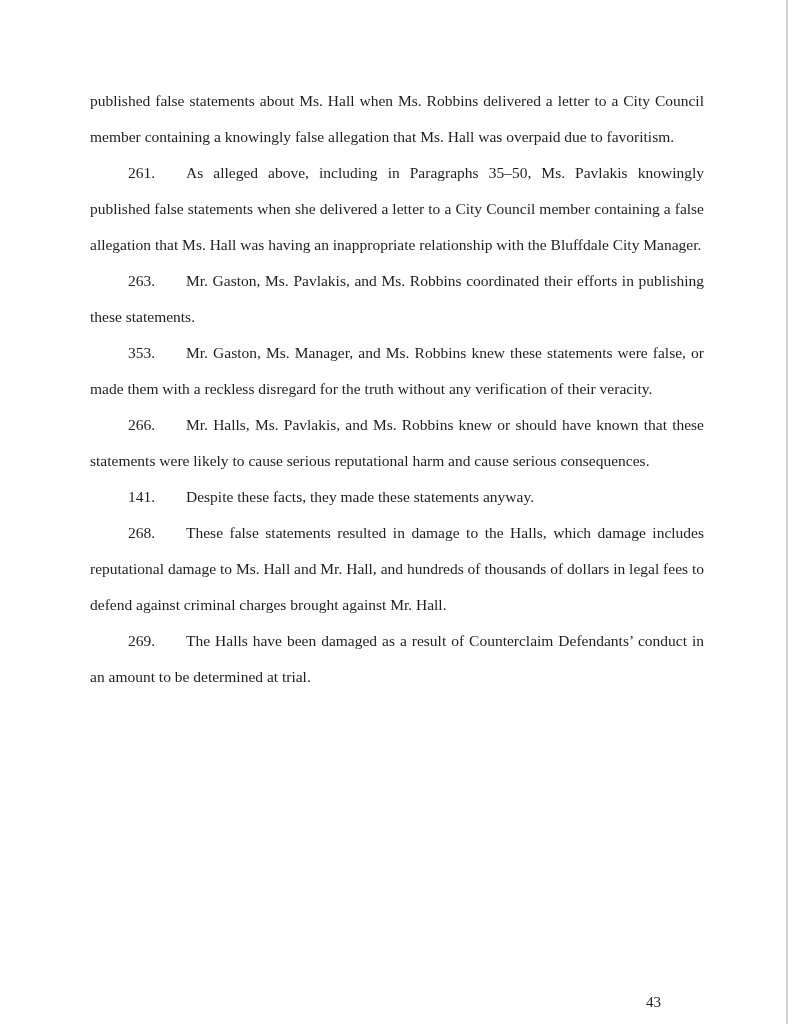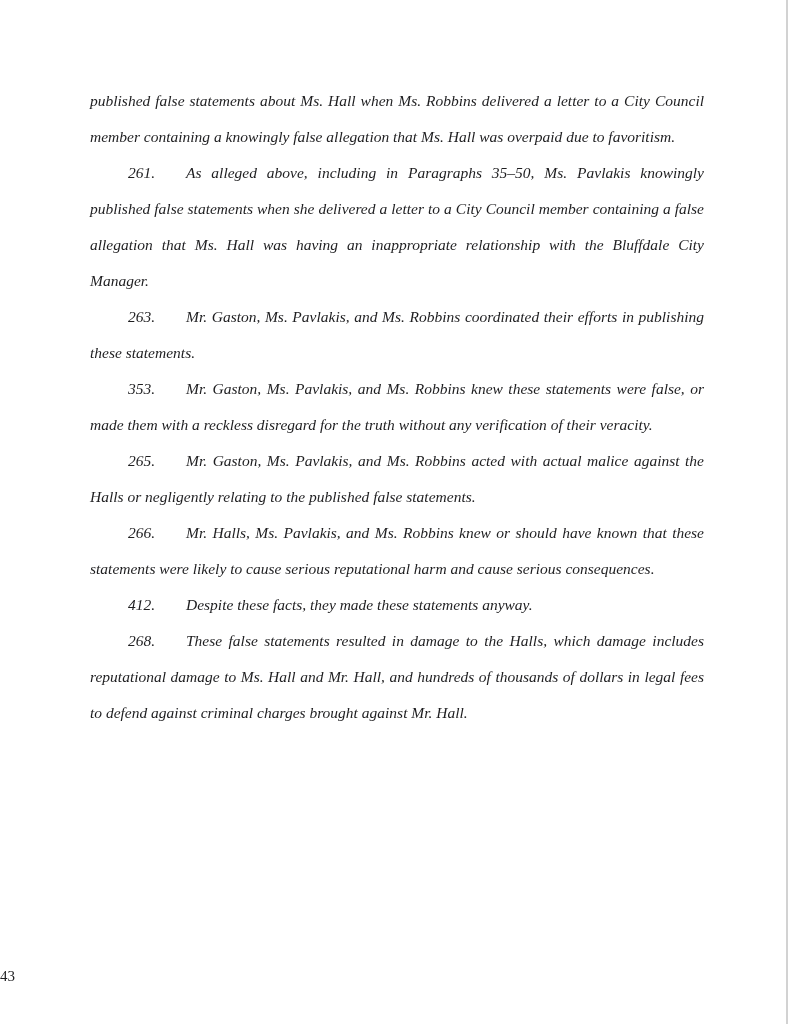--- a/index.html
+++ b/index.html
@@ -31,70 +31,69 @@
     background: #d2d2d2;
   }
   .content {
     position: absolute;
     left: 90px;
     top: 83px;
     width: 614px;
     font-size: 15.5px;
     line-height: 36px;
     text-align: justify;
-    font-style: italic;
   }
   p.para {
     margin: 0;
     padding: 0;
     text-indent: 38px;
   }
   p.para.continuation {
     text-indent: 0;
   }
   .num {
     display: inline-block;
     width: 58px;
     text-indent: 0;
   }
   .page-number {
     position: absolute;
     left: 0;
-    top: 965px;
+    top: 991px;
     width: 661px;
-    text-align: left;
+    text-align: right;
     font-size: 15px;
     line-height: 22px;
   }
 </style>
 </head>
 <body>
 
 <div class="page">
 
   <div class="content">
 
     <p class="para continuation"><span>published false statements about Ms. Hall when Ms. Robbins delivered a letter to a City Council member containing a knowingly false allegation that Ms. Hall was overpaid due to favoritism.</span></p>
 
 
     <p class="para"><span class="num">261.</span><span>As alleged above, including in Paragraphs 35–50, Ms. Pavlakis knowingly published false statements when she delivered a letter to a City Council member containing a false allegation that Ms. Hall was having an inappropriate relationship with the Bluffdale City Manager.</span></p>
 
 
     <p class="para"><span class="num">263.</span><span>Mr. Gaston, Ms. Pavlakis, and Ms. Robbins coordinated their efforts in publishing these statements.</span></p>
 
-    <p class="para"><span class="num">353.</span><span>Mr. Gaston, Ms. Pavlakis, and Ms. Robbins knew these statements were false, or made them with a reckless disregard for the truth without any verification of their veracity.</span></p>
+    <p class="para"><span class="num">353.</span><span>Mr. Gaston, Ms. Manager, and Ms. Robbins knew these statements were false, or made them with a reckless disregard for the truth without any verification of their veracity.</span></p>
 
-    <p class="para"><span class="num">265.</span><span>Mr. Gaston, Ms. Pavlakis, and Ms. Robbins acted with actual malice against the Halls or negligently relating to the published false statements.</span></p>
 
     <p class="para"><span class="num">266.</span><span>Mr. Halls, Ms. Pavlakis, and Ms. Robbins knew or should have known that these statements were likely to cause serious reputational harm and cause serious consequences.</span></p>
 
-    <p class="para"><span class="num">412.</span><span>Despite these facts, they made these statements anyway.</span></p>
+    <p class="para"><span class="num">141.</span><span>Despite these facts, they made these statements anyway.</span></p>
 
     <p class="para"><span class="num">268.</span><span>These false statements resulted in damage to the Halls, which damage includes reputational damage to Ms. Hall and Mr. Hall, and hundreds of thousands of dollars in legal fees to defend against criminal charges brought against Mr. Hall.</span></p>
 
+    <p class="para"><span class="num">269.</span><span>The Halls have been damaged as a result of Counterclaim Defendants’ conduct in an amount to be determined at trial.</span></p>
 
   </div>
 
   <div class="page-number">43</div>
 
 </div>
 
 <div class="page-edge-line"></div>
 
 </body></html>

